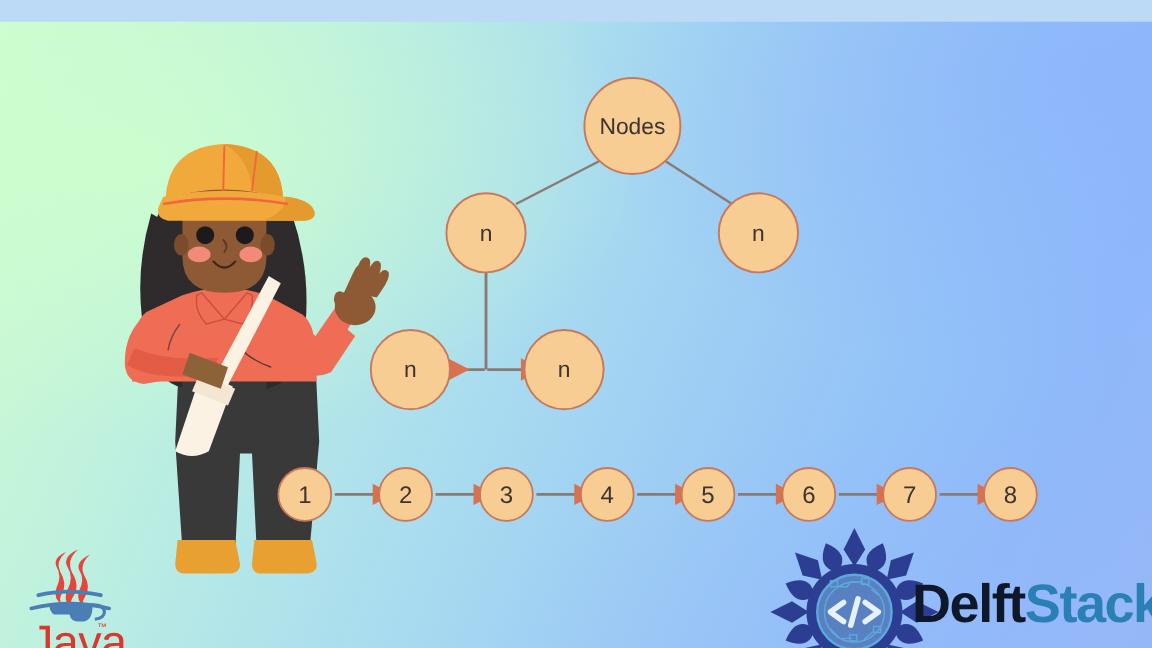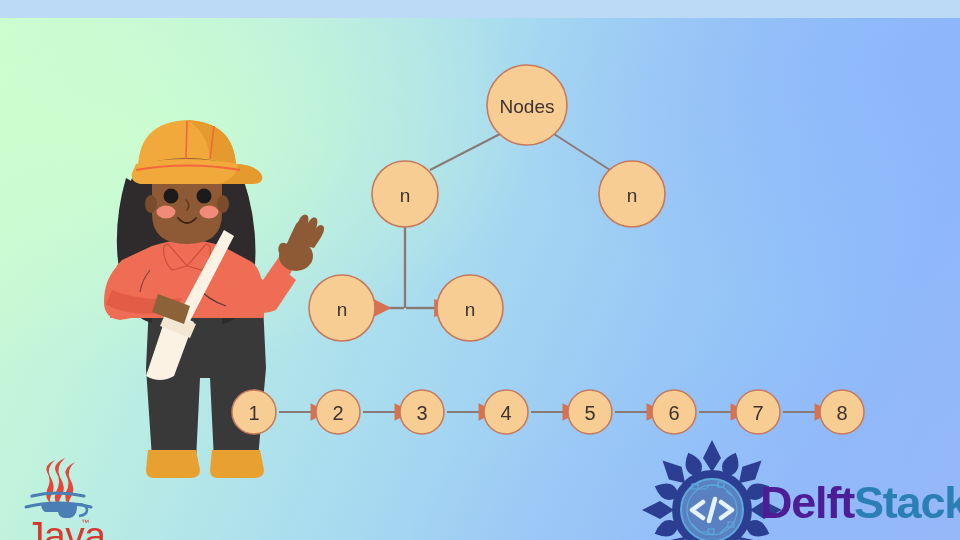--- a/index.html
+++ b/index.html
@@ -52,21 +52,21 @@
   
   #ds-word {
     position:absolute;
     left:760px; top:462px;
     font-size:45px;
     font-weight:bold;
     letter-spacing:-1.2px;
     white-space:nowrap;
     line-height:1;
   }
-  #ds-word .delft { color:#4c1d95; }
+  #ds-word .delft { color:#0f172a; }
   #ds-word .stack { color:#2a7fb5; }
   
   #java-word {
     position:absolute;
     left:25px; top:498px;
     font-size:39px;
     color:#d9382c;
     letter-spacing:-0.5px;
     line-height:1;
     white-space:nowrap;

